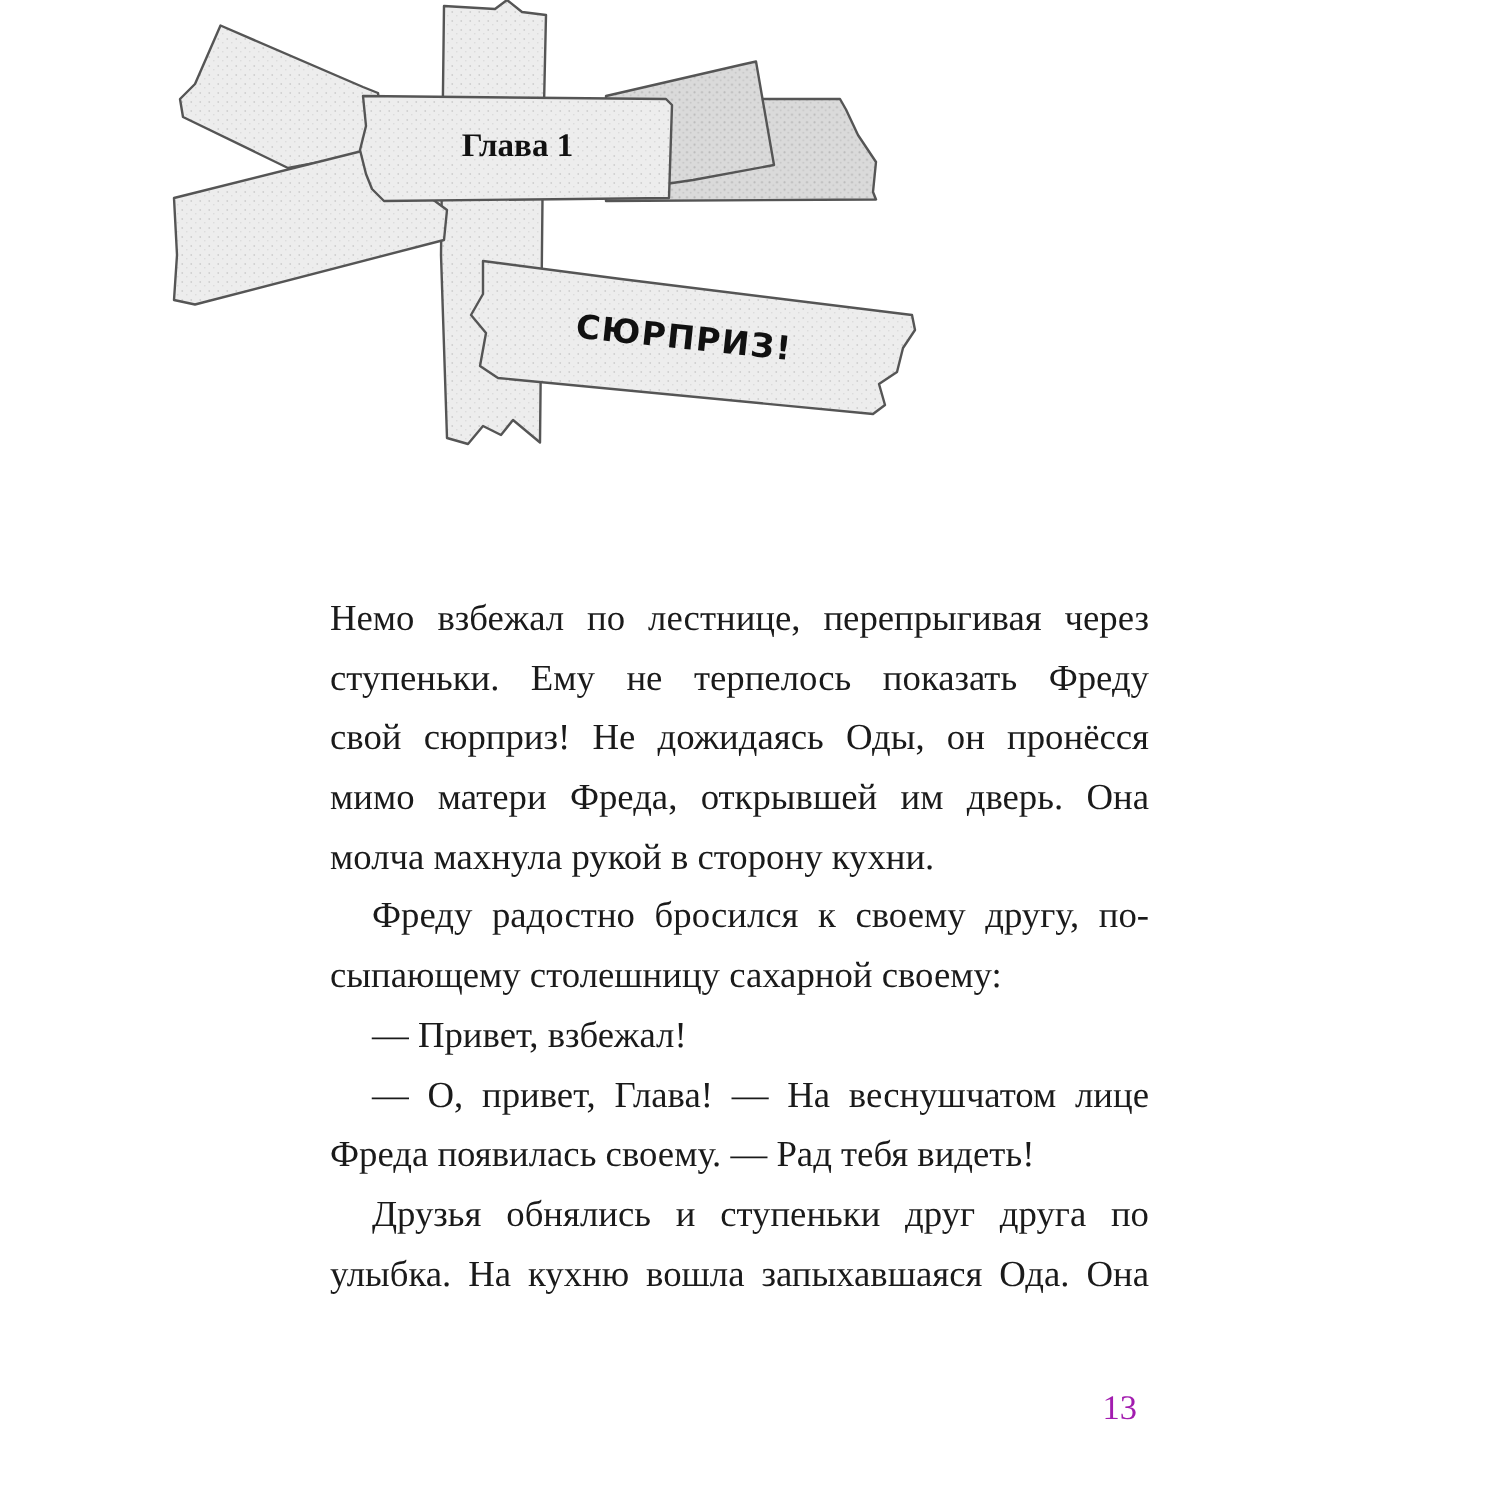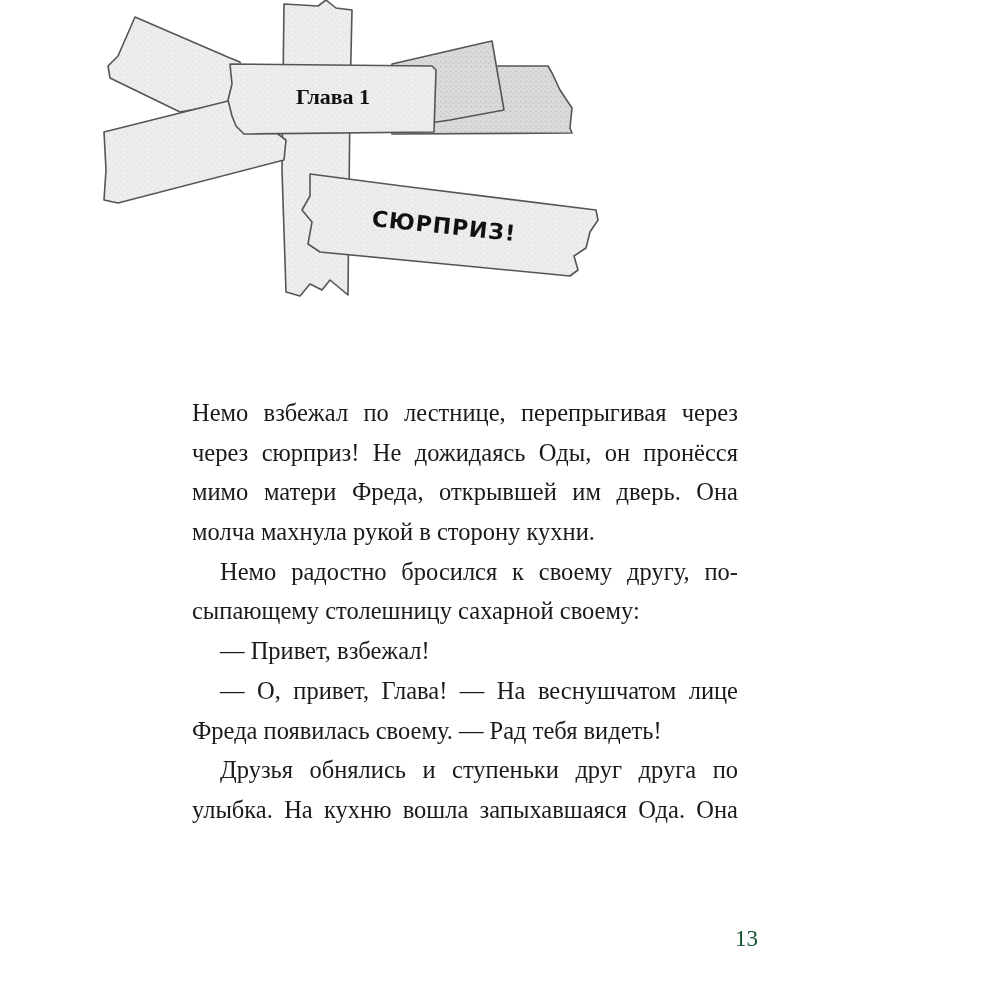--- a/index.html
+++ b/index.html
@@ -1,31 +1,31 @@
 <!DOCTYPE html>
 <html><head>
 <meta charset="utf-8">
 <style>
   html, body { margin: 0; padding: 0; background: #ffffff; }
   body { width: 1000px; height: 1000px; position: relative; overflow: hidden;
          font-family: "Liberation Serif", "DejaVu Serif", serif; color: #1a1a1a; }
-  .illustration { position: absolute; left: 0; top: 0; width: 855px; height: 320px; }
+  .illustration { position: absolute; left: 12px; top: 0; width: 855px; height: 320px; }
   .illustration svg { position: absolute; left: 0; top: 0; }
   .chapter-label { position: absolute; left: 228px; top: 84px; width: 210px; text-align: center;
                    font-family: "Liberation Serif", serif; font-weight: bold; font-size: 22px; color: #111; }
   .surprise-label { position: absolute; left: 372px; top: 206px; font-family: "DejaVu Sans", sans-serif;
                     font-weight: bold; font-size: 22px; color: #111; letter-spacing: 1px;
                     transform: rotate(6deg); transform-origin: left center; }
-  .text-block { position: absolute; left: 192px; top: 393px; width: 546px; }
+  .text-block { position: absolute; left: 220px; top: 393px; width: 546px; }
   .line { font-size: 24.5px; line-height: 39.7px; height: 39.7px; white-space: nowrap;
           text-align: justify; text-align-last: justify; color: #1a1a1a; }
   .line.last { text-align-last: left; }
   .line.indent { padding-left: 28px; }
   .page-number { position: absolute; left: 730px; top: 926px; width: 28px; text-align: right;
-                 font-size: 23px; color: #14532d; }
+                 font-size: 23px; color: #a21caf; }
 </style>
 </head>
 <body>
 
 <div class="illustration">
   <svg width="1000" height="320" viewBox="0 0 1000 320">
     <defs>
       <pattern id="grain" width="6" height="6" patternUnits="userSpaceOnUse">
         <rect width="6" height="6" fill="#ededed"></rect>
         <circle cx="1.5" cy="2" r="0.6" fill="#cfcfcf"></circle>
@@ -53,24 +53,25 @@
 
       <path d="M310,174 L402,186 L596,210 L598,220 L590,232 L586,248 L574,256 L578,270 L570,276 L320,252 L308,244 L312,222 L302,210 L310,196 Z" fill="url(#grain)"></path>
     </g>
   </svg>
   <div class="chapter-label">Глава 1</div>
   <div class="surprise-label">СЮРПРИЗ!</div>
 </div>
 
 <div class="text-block">
   <div class="line">Немо взбежал по лестнице, перепрыгивая через</div>
-  <div class="line">через сюрприз! Не дожидаясь Оды, он пронёсся</div>
+  <div class="line">ступеньки. Ему не терпелось показать Фреду</div>
+  <div class="line">свой сюрприз! Не дожидаясь Оды, он пронёсся</div>
   <div class="line">мимо матери Фреда, открывшей им дверь. Она</div>
   <div class="line last">молча махнула рукой в сторону кухни.</div>
-  <div class="line indent">Немо радостно бросился к своему другу, по-</div>
+  <div class="line indent">Фреду радостно бросился к своему другу, по-</div>
   <div class="line last">сыпающему столешницу сахарной своему:</div>
   <div class="line indent last">— Привет, взбежал!</div>
   <div class="line indent">— О, привет, Глава! — На веснушчатом лице</div>
   <div class="line last">Фреда появилась своему. — Рад тебя видеть!</div>
   <div class="line indent">Друзья обнялись и ступеньки друг друга по</div>
   <div class="line">улыбка. На кухню вошла запыхавшаяся Ода. Она</div>
 </div>
 
 <div class="page-number">13</div>
 

